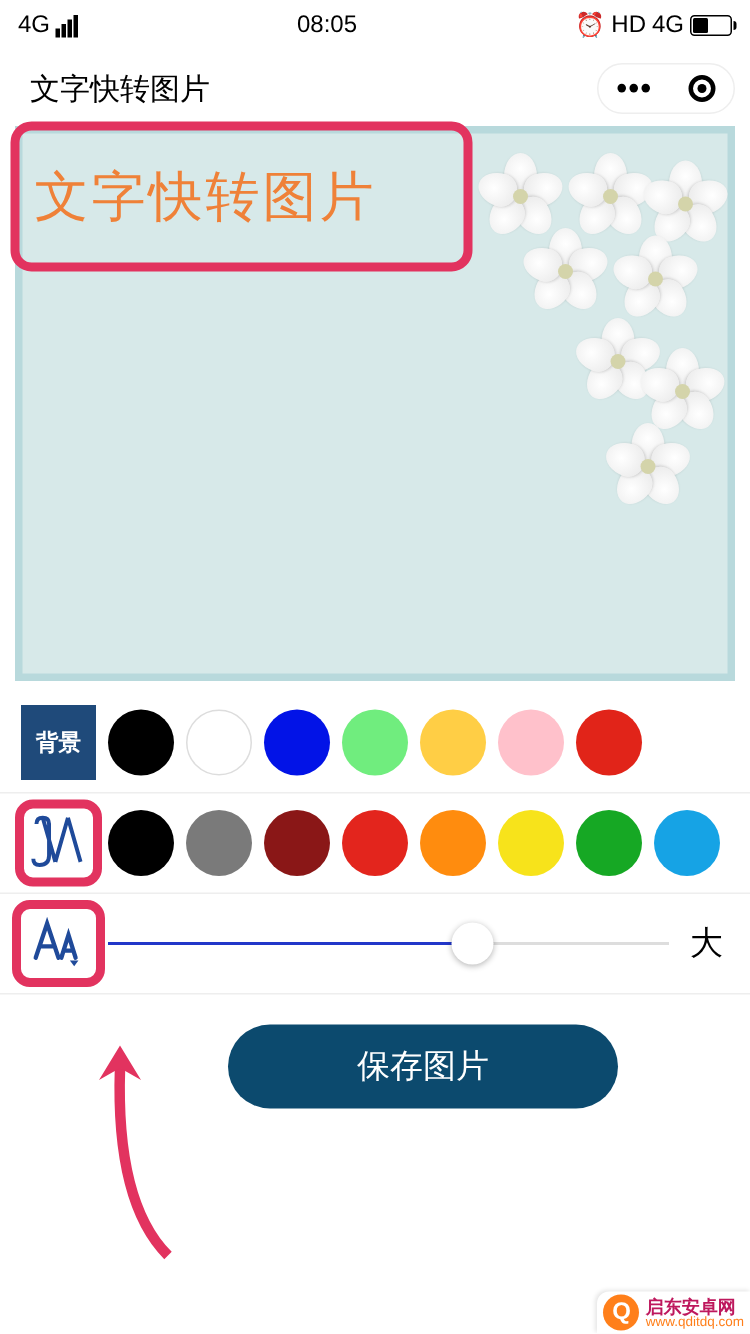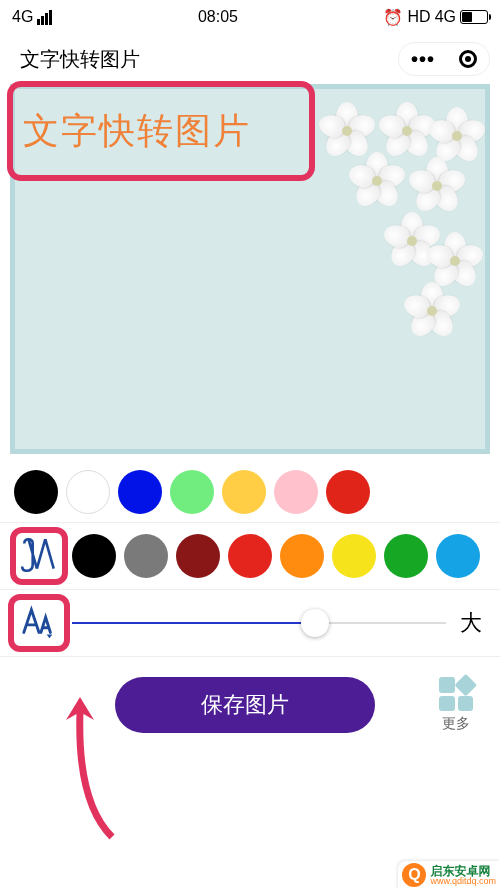--- a/index.html
+++ b/index.html
@@ -47,33 +47,33 @@
     .row3-highlight { top: -4px; left: -6px; right: -6px; bottom: -4px; }
     
     .slider-row { flex: 1; display: flex; align-items: center; gap: 10px; }
     .slider { flex: 1; height: 2px; background: #ddd; position: relative; }
     .slider-fill { position: absolute; left: 0; top: 0; height: 2px; background: #2237c9; width: 65%; }
     .slider-thumb { position: absolute; left: 65%; top: 50%; width: 28px; height: 28px; background: #fff; border-radius: 50%; transform: translate(-50%,-50%); box-shadow: 0 1px 4px rgba(0,0,0,0.3); }
     .slider-label { font-size: 22px; width: 30px; text-align: center; }
     
     .bottom-row { display: flex; align-items: center; padding: 20px 14px; gap: 14px; }
     .spacer { width: 50px; }
-    .save-btn { flex: 1; max-width: 260px; margin: 0 auto; height: 56px; background: #4c1d95; border-radius: 28px; display: flex; align-items: center; justify-content: center; color: #fff; font-size: 22px; }
+    .save-btn { flex: 1; max-width: 260px; margin: 0 auto; height: 56px; background: #0c4a6e; border-radius: 28px; display: flex; align-items: center; justify-content: center; color: #fff; font-size: 22px; }
     .more-area { width: 60px; display: flex; flex-direction: column; align-items: center; gap: 4px; }
     .more-icon { width: 34px; height: 34px; display: grid; grid-template-columns: 1fr 1fr; gap: 3px; }
     .more-icon span { background: #a7d3d9; }
     .more-icon span:nth-child(1){border-radius:3px} .more-icon span:nth-child(2){transform:rotate(45deg); border-radius:2px} .more-icon span:nth-child(3){border-radius:3px} .more-icon span:nth-child(4){border-radius:3px}
     .more-label { font-size: 14px; color: #666; }
     
     .arrow-annotation { position: absolute; left: 62px; top: 692px; pointer-events: none; }
     
     .watermark { position: absolute; right: 0; bottom: 0; display: flex; align-items: center; background: #fff; border-top-left-radius: 8px; padding: 2px 4px; box-shadow: -1px -1px 3px rgba(0,0,0,0.1); }
     .wm-q { width: 24px; height: 24px; background: #ff7f1a; border-radius: 50%; color: #fff; display: flex; align-items: center; justify-content: center; font-weight: bold; font-size: 16px; margin-right: 4px; }
     .wm-text { display: flex; flex-direction: column; line-height: 1; }
-    .wm-cn { font-size: 12px; color: #15803d; font-weight: bold; }
+    .wm-cn { font-size: 12px; color: #be185d; font-weight: bold; }
     .wm-en { font-size: 9px; color: #ff7f1a; }
     
     .petal-group { position: absolute; left: 50%; top: 50%; }
     .font-style-svg { width: 42px; height: 42px; }
     .font-size-svg { width: 38px; height: 38px; }
   </style>
 </head>
 <body>
 
 <div class="status-bar">
@@ -187,20 +187,21 @@
           <div class="petal p4"></div>
           <div class="petal p5"></div>
         </div>
         <div class="flower-center"></div>
       </div>
   </div>
 </div>
 
 <div class="controls">
   <div class="row">
+    <div class="label-box">背景</div>
     <div class="swatches" id="bg-swatches">
         <div class="swatch" style="background: rgb(0, 0, 0);"></div>
         <div class="swatch white" style="background: rgb(255, 255, 255);"></div>
         <div class="swatch" style="background: rgb(2, 19, 231);"></div>
         <div class="swatch" style="background: rgb(112, 237, 126);"></div>
         <div class="swatch" style="background: rgb(255, 206, 69);"></div>
         <div class="swatch" style="background: rgb(255, 193, 203);"></div>
         <div class="swatch" style="background: rgb(225, 36, 25);"></div>
       </div>
   </div>
@@ -237,29 +238,20 @@
         <div class="slider-fill"></div>
         <div class="slider-thumb"></div>
       </div>
       <div class="slider-label">大</div>
     </div>
   </div>
 
   <div class="bottom-row">
     <div class="spacer"></div>
     <div class="save-btn">保存图片</div>
-    <div class="more-area">
-      <div class="more-icon">
-          <span></span>
-          <span></span>
-          <span></span>
-          <span></span>
-        </div>
-      <div class="more-label">更多</div>
-    </div>
   </div>
 </div>
 
 <svg class="arrow-annotation" width="80" height="150" viewBox="0 0 80 150">
   <path d="M50 145 Q15 110 18 20" stroke="#e2335f" stroke-width="7" fill="none"></path>
   <path d="M18 5 L4 28 L18 20 L32 28 Z" fill="#e2335f"></path>
 </svg>
 
 <div class="watermark">
   <div class="wm-q">Q</div>

